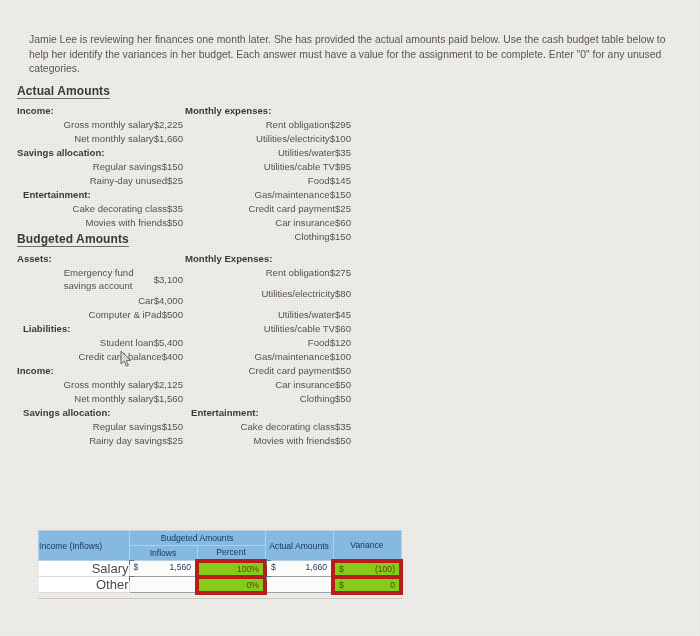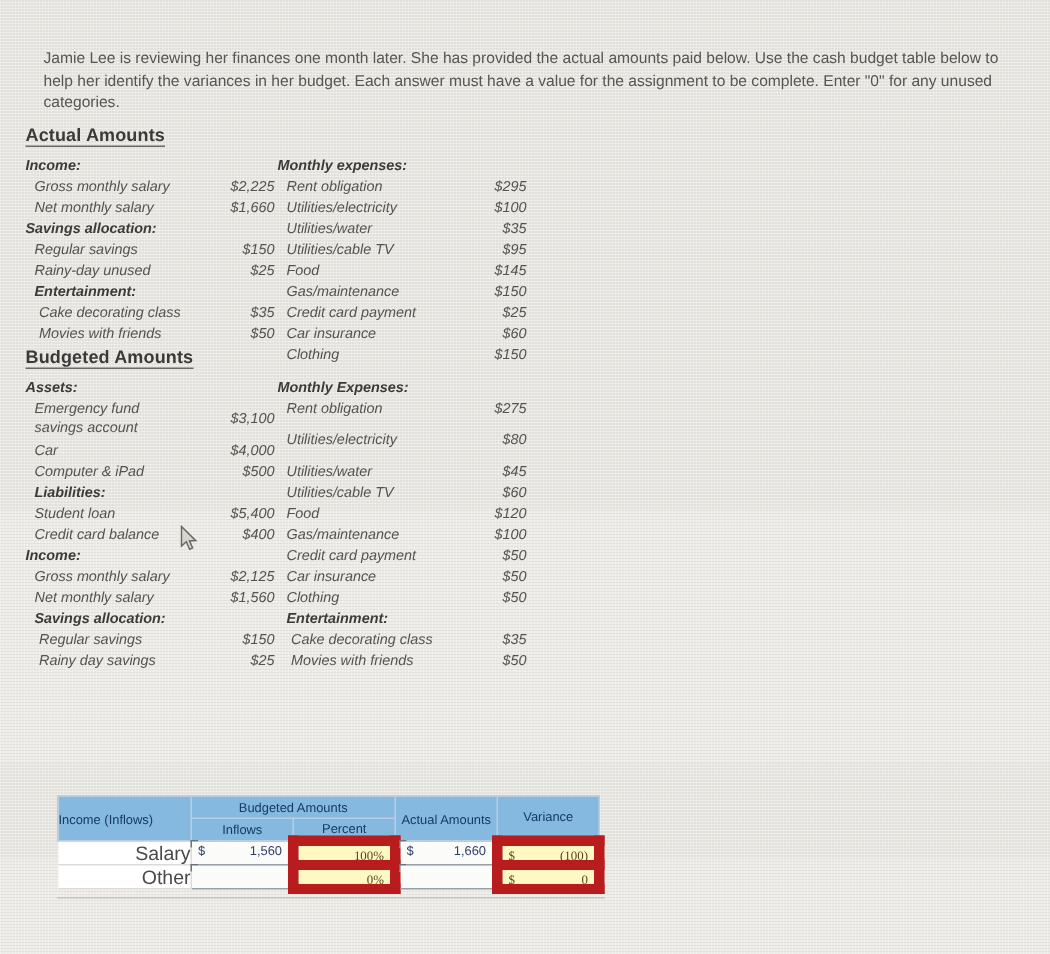--- a/index.html
+++ b/index.html
@@ -44,43 +44,42 @@
     border-bottom: 1.4px solid #6a6a6a;
     display: inline-block;
     padding-bottom: 0px;
     letter-spacing: 0.1px;
   }
 
   .block { position: absolute; }
   #actual-block { left: 17px; top: 81px; }
   #budget-block { left: 17px; top: 229px; }
 
-  .cols { display: flex; margin-top: 5px; font-style: italic; }
+  .cols { display: flex; margin-top: 5px; }
   .col-left { width: 168px; }
   .col-right { width: 168px; }
 
   .hdr {
     font-size: 9.6px;
     font-weight: bold;
     color: #3d3a38;
     height: 14px;
     line-height: 14px;
     white-space: nowrap;
   }
   .hdr.indent { padding-left: 6px; }
 
   .row {
     display: flex;
-    justify-content: space-between;
+    justify-content: flex-end;
     align-items: flex-start;
     font-size: 9.6px;
     height: 14px;
     line-height: 14px;
     white-space: nowrap;
-    gap: 17px;
   }
   .row .lbl { padding-left: 6px; color: #55524f; }
   .row .lbl.deep { padding-left: 9px; }
   .row .amt { color: #55524f; padding-right: 2px; }
   .row.tall { height: 28px; }
   .row.tall .lbl { line-height: 13px; white-space: normal; width: 96px; }
   .row.tall .amt { line-height: 28px; }
   .row.h28 { height: 28px; line-height: 28px; }
   .row.h28 .lbl, .row.h28 .amt { line-height: 28px; }
 
@@ -153,25 +152,24 @@
     position: absolute;
     left: -1px;
     top: -1px;
     width: 4px;
     height: 4px;
     background: #fbfbf9;
     border-left: 1px solid #6d737a;
     border-top: 1px solid #6d737a;
   }
   .cell-calc {
-    background: #fef9c3;
-    border: 7px solid #b91c1c;
+    background: #84cc16;
+    border: 4px solid #b91c1c;
     height: 16px;
     position: relative;
-    font-family: Liberation Serif, serif;
   }
   .cell-calc .dollar {
     position: absolute;
     left: 4px;
     top: 1px;
     font-size: 8.6px;
     color: #5c4420;
   }
   .cell-calc .val {
     position: absolute;

